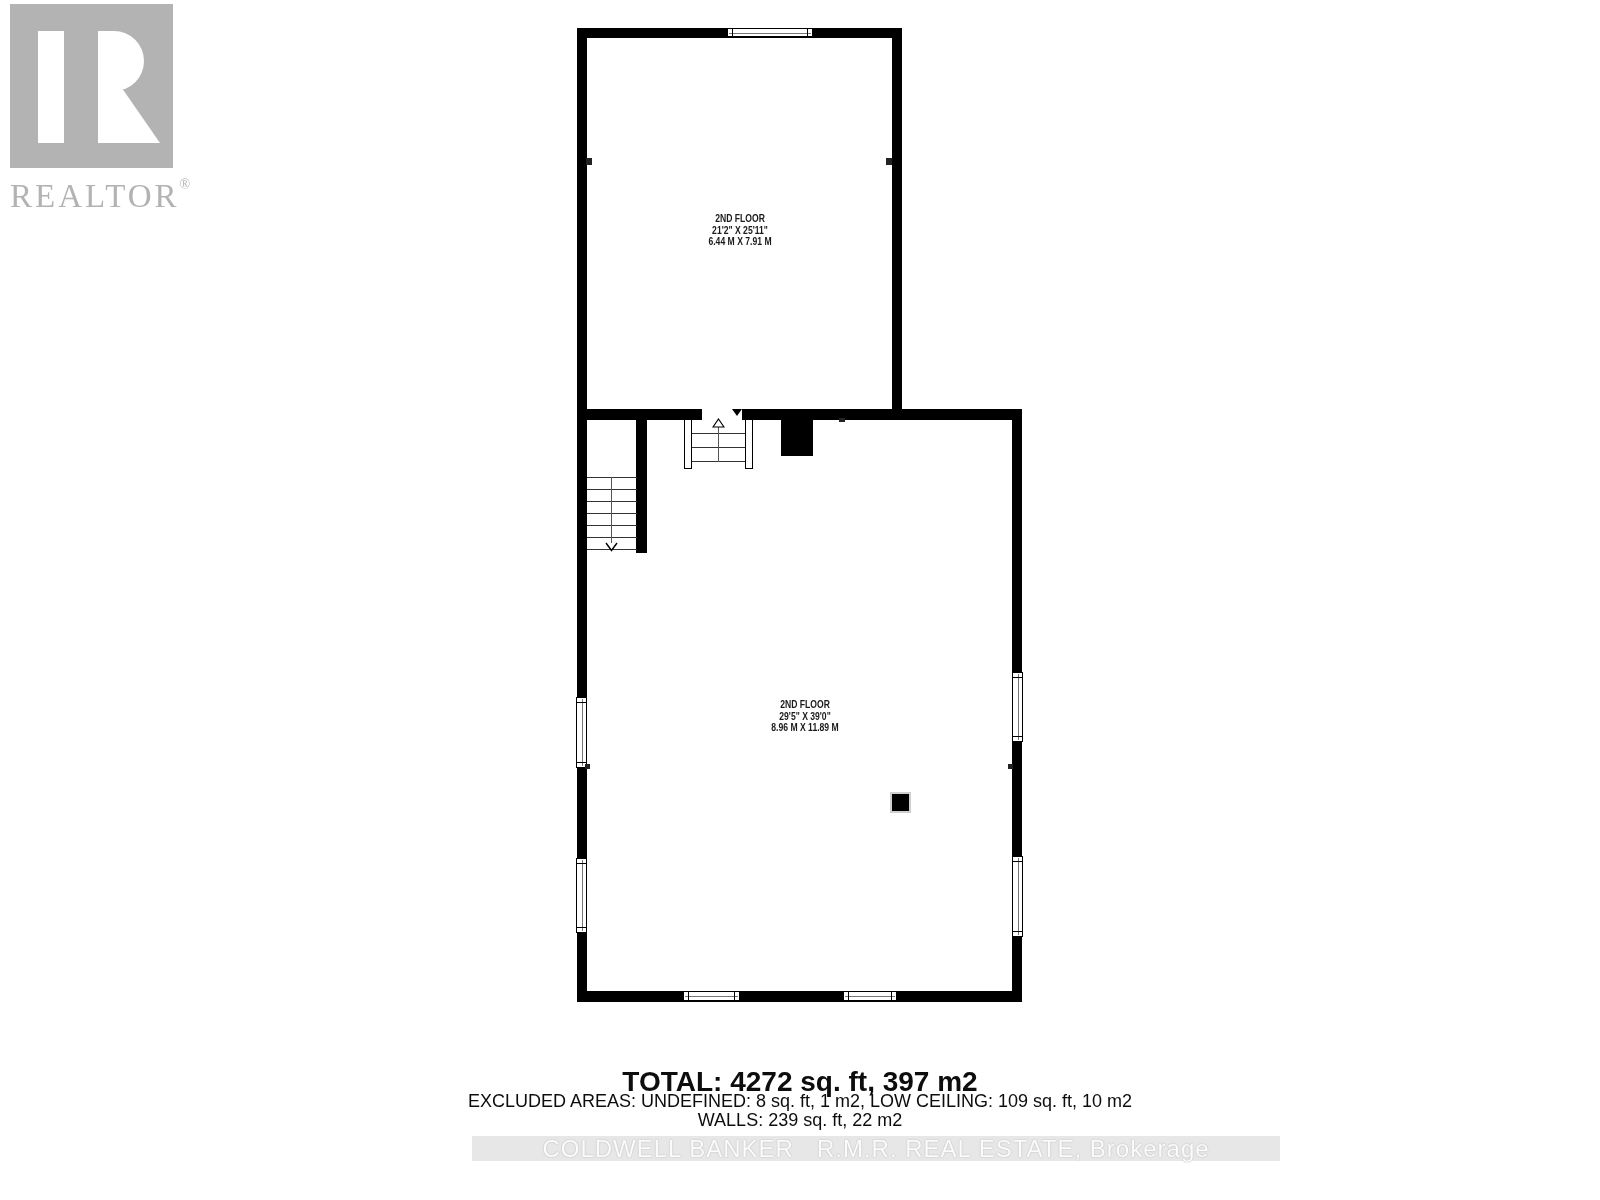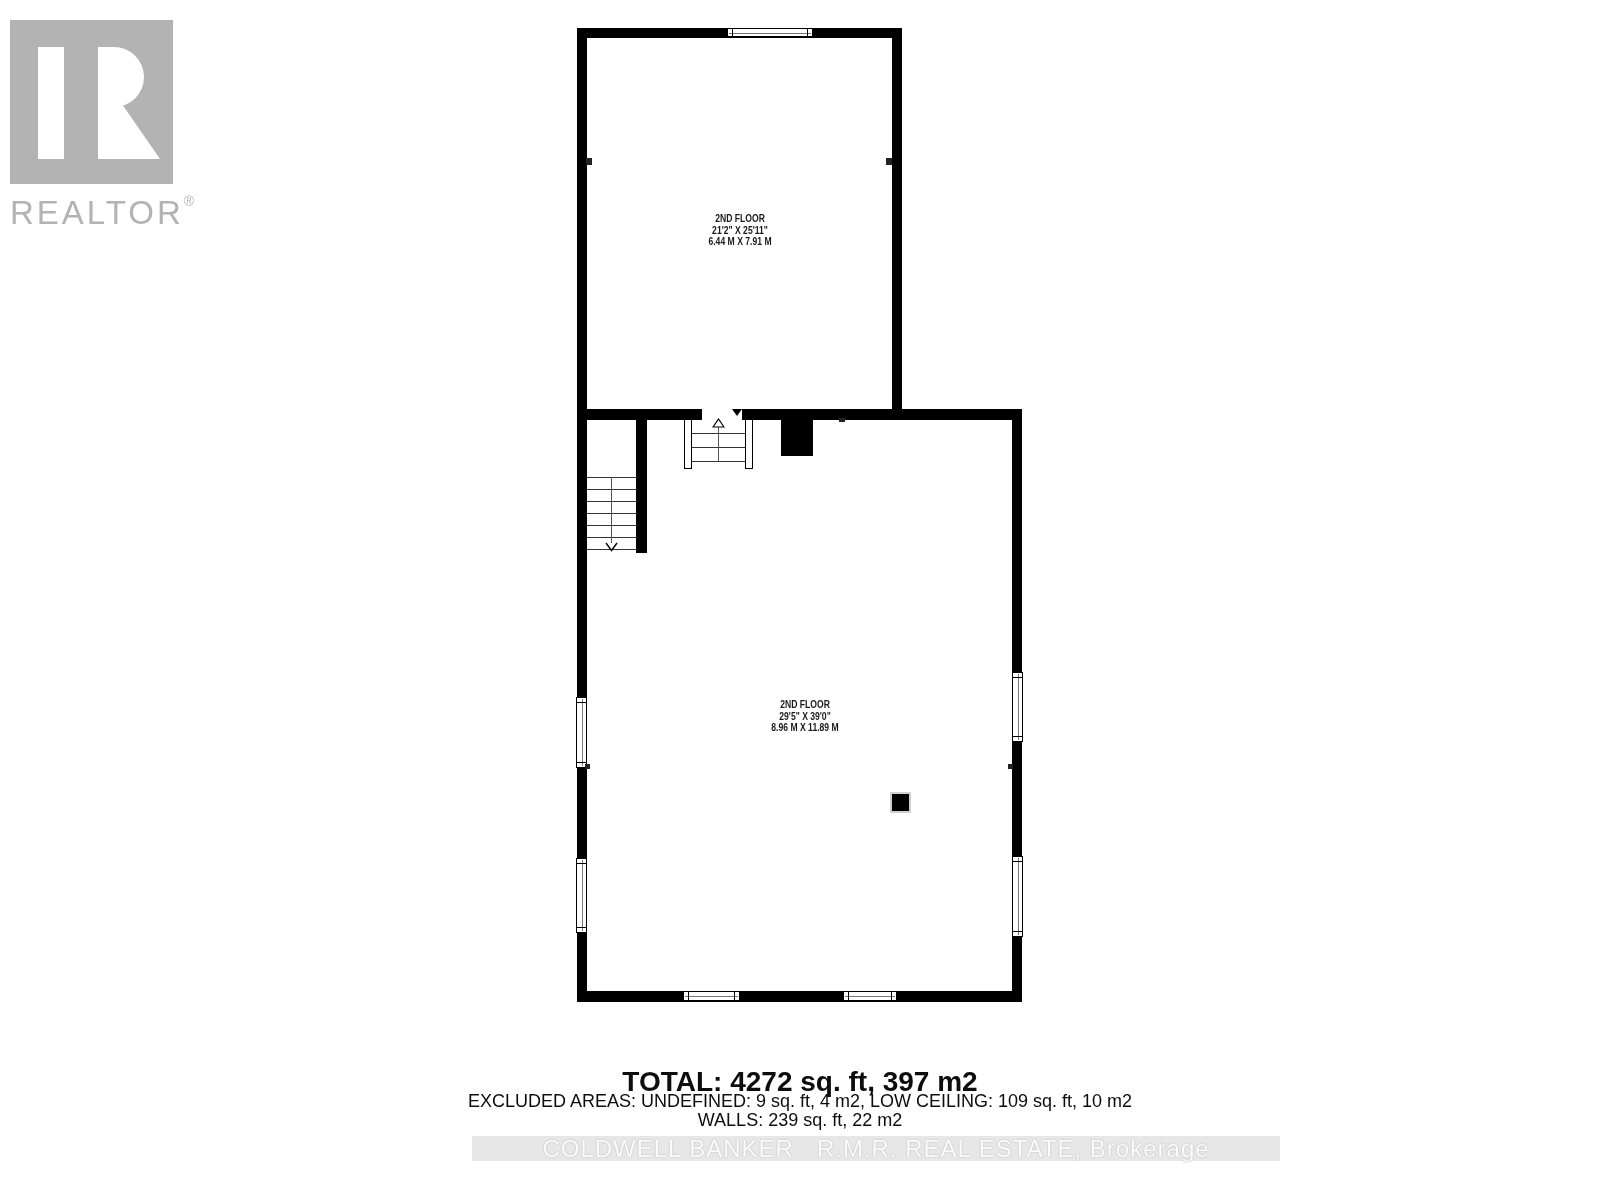--- a/index.html
+++ b/index.html
@@ -1,21 +1,21 @@
 <!DOCTYPE html>
 <html style="--wall: #000000; --logo-gray: #b3b3b3; --watermark-band: #e7e7e7; --watermark-text: #fbfbfb;"><head>
 <meta charset="utf-8">
 <style>
   html,body{margin:0;padding:0;background:#fff;}
   .canvas{
     position:relative;width:1600px;height:1200px;background:#ffffff;overflow:hidden;
     font-family:"Liberation Sans", sans-serif;color:#111;
   }
   
-  .logo-wrap{position:absolute;left:10px;top:20px;width:200px;}
+  .logo-wrap{position:absolute;left:10px;top:4px;width:200px;font-family:Liberation Serif, serif;}
   .logo-word{
     margin-top:8px;font-size:33px;font-weight:400;letter-spacing:3px;
     color:var(--logo-gray,#b3b3b3);line-height:1;white-space:nowrap;
   }
   .logo-word .reg{font-size:14px;vertical-align:top;position:relative;top:-2px;letter-spacing:0;}
   
   .wall{position:absolute;background:var(--wall,#000);}
   .solid{position:absolute;background:var(--wall,#000);}
   .win{position:absolute;background:#fff;border:1px solid #000;box-sizing:border-box;}
   .win i{position:absolute;background:#777;}
@@ -158,21 +158,21 @@
     <div>6.44 M X 7.91 M</div>
   </div>
   <div class="room-label" style="left:695px;top:699px;">
     <div>2ND FLOOR</div>
     <div>29'5" X 39'0"</div>
     <div>8.96 M X 11.89 M</div>
   </div>
 
   <div class="summary">
     <div class="total">TOTAL: 4272 sq. ft, 397 m2</div>
-    <div class="line">EXCLUDED AREAS: UNDEFINED: 9 sq. ft, 4 m2, LOW CEILING: 109 sq. ft, 10 m2</div>
+    <div class="line">EXCLUDED AREAS: UNDEFINED: 8 sq. ft, 1 m2, LOW CEILING: 109 sq. ft, 10 m2</div>
     <div class="line">WALLS: 239 sq. ft, 22 m2</div>
   </div>
 
   <div class="band">
     <div class="wm">COLDWELL BANKER   R.M.R. REAL ESTATE, Brokerage</div>
   </div>
 
 
 </div>
 

